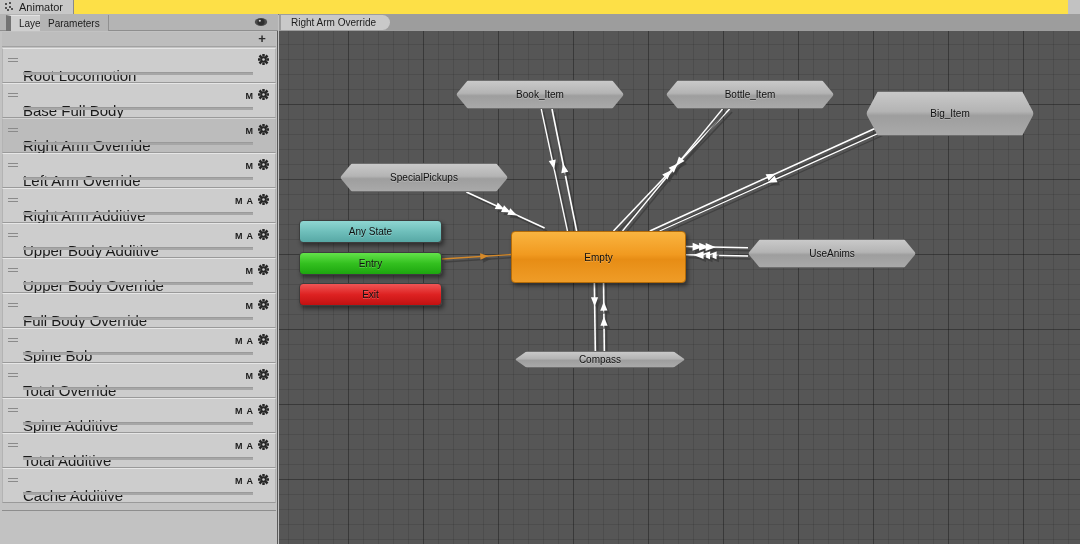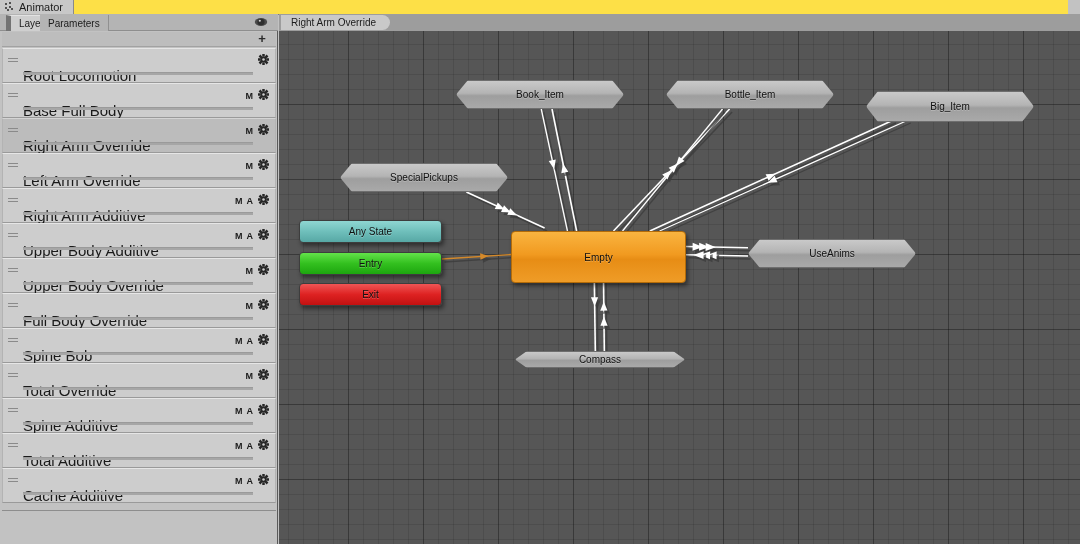--- a/index.html
+++ b/index.html
@@ -697,21 +697,21 @@
             <polygon points="-5,-3.5999999999999996 4.25,0 -5,3.5999999999999996" fill="#ffffff" transform="translate(324.79201716738197,274.64) rotate(-90.6557170593084)" opacity="1"></polygon>
           </g>
         </svg>
       <div id="node-layer">
           <div class="node node-hex" style="left: 177px; top: 49px; width: 168px; height: 29px;">
             <span>Book_Item</span>
           </div>
           <div class="node node-hex" style="left: 387px; top: 49px; width: 168px; height: 29px;">
             <span>Bottle_Item</span>
           </div>
-          <div class="node node-hex" style="left: 587px; top: 60px; width: 168px; height: 31px;">
+          <div class="node node-hex" style="left: 587px; top: 60px; width: 168px; height: 45px;">
             <span>Big_Item</span>
           </div>
           <div class="node node-hex" style="left: 61px; top: 132px; width: 168px; height: 29px;">
             <span>SpecialPickups</span>
           </div>
           <div class="node node-rounded node-anystate" style="left: 20px; top: 189px; width: 143px; height: 23px;">
             <span>Any State</span>
           </div>
           <div class="node node-rounded node-entry" style="left: 20px; top: 221px; width: 143px; height: 23px;">
             <span>Entry</span>

